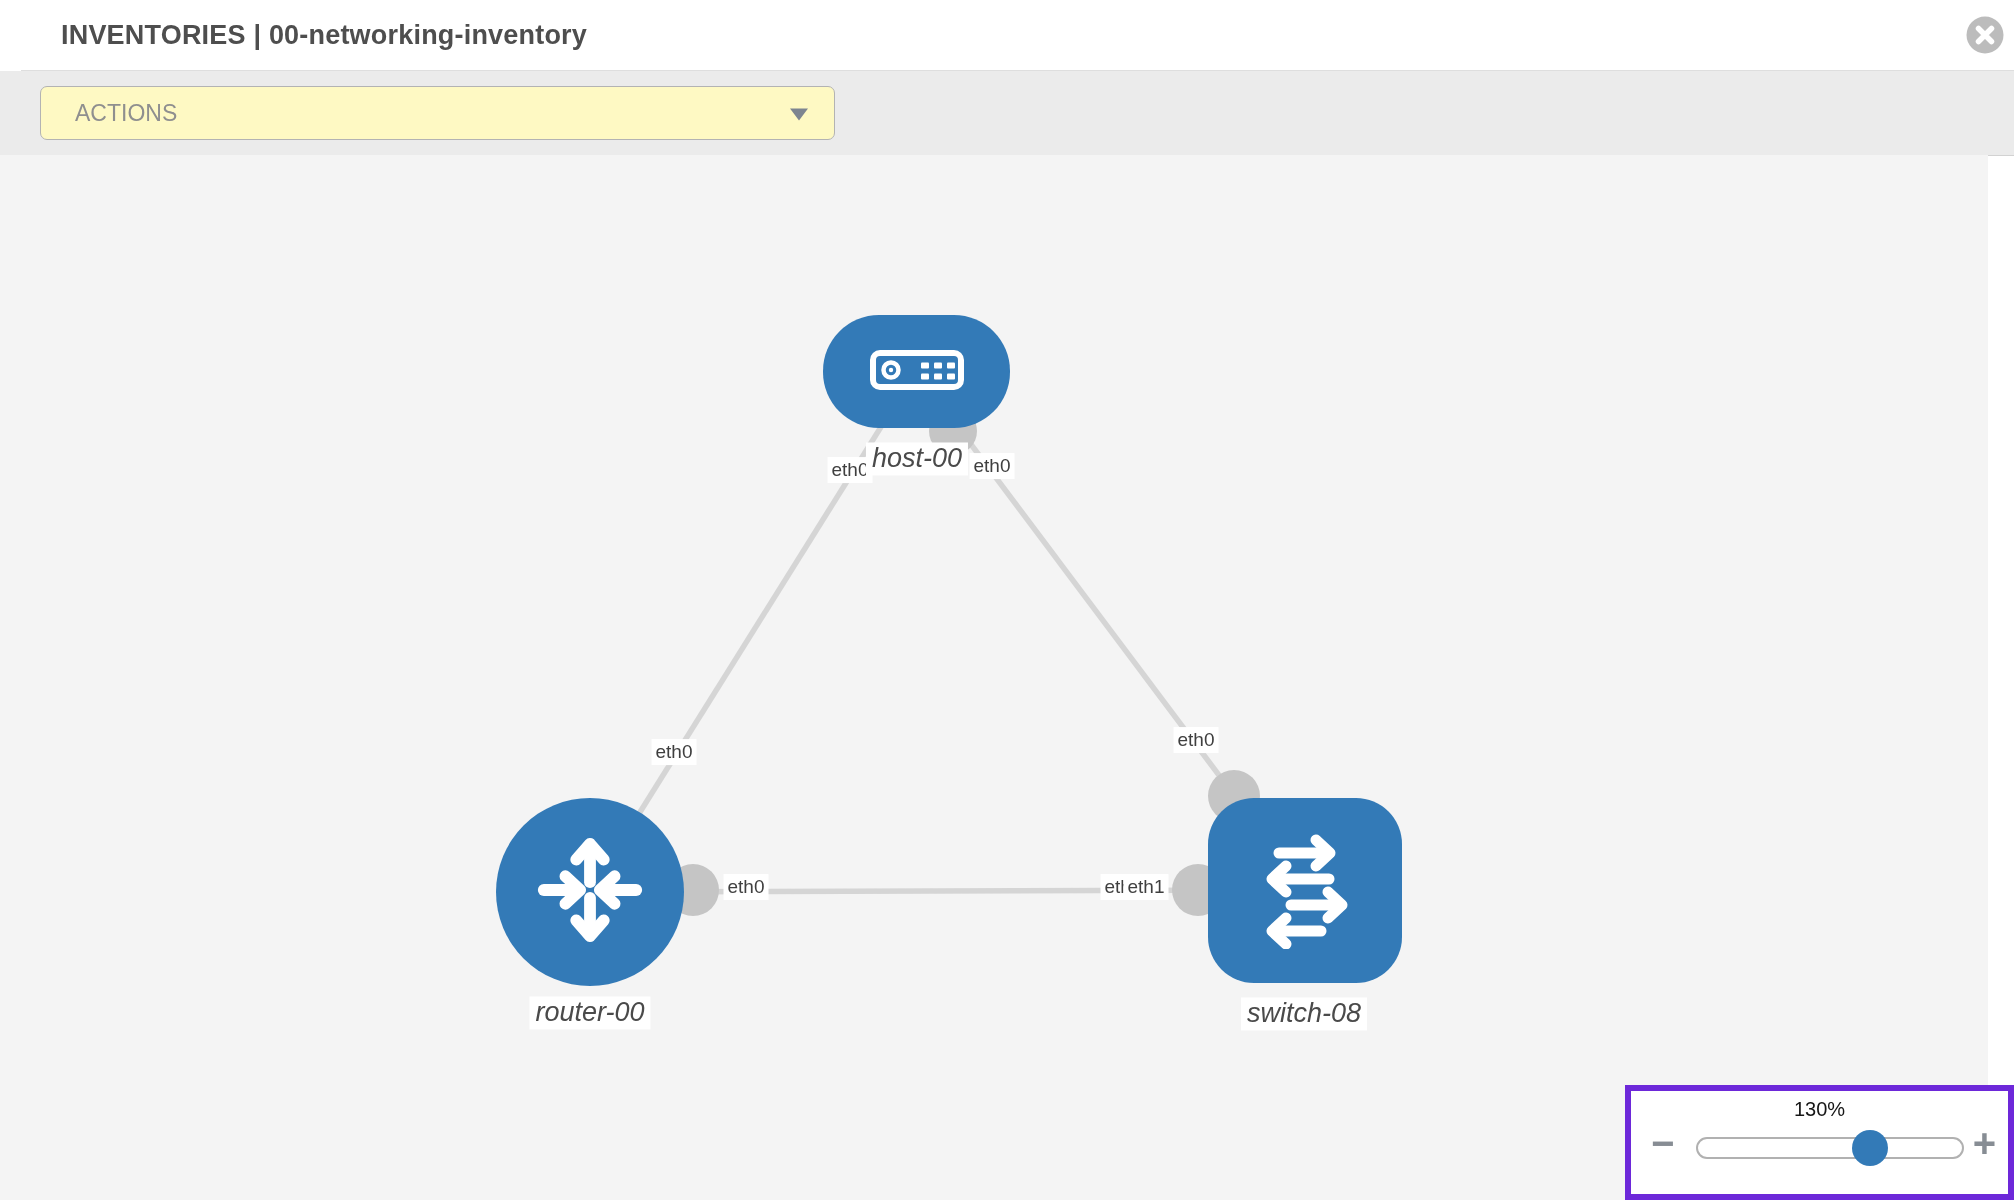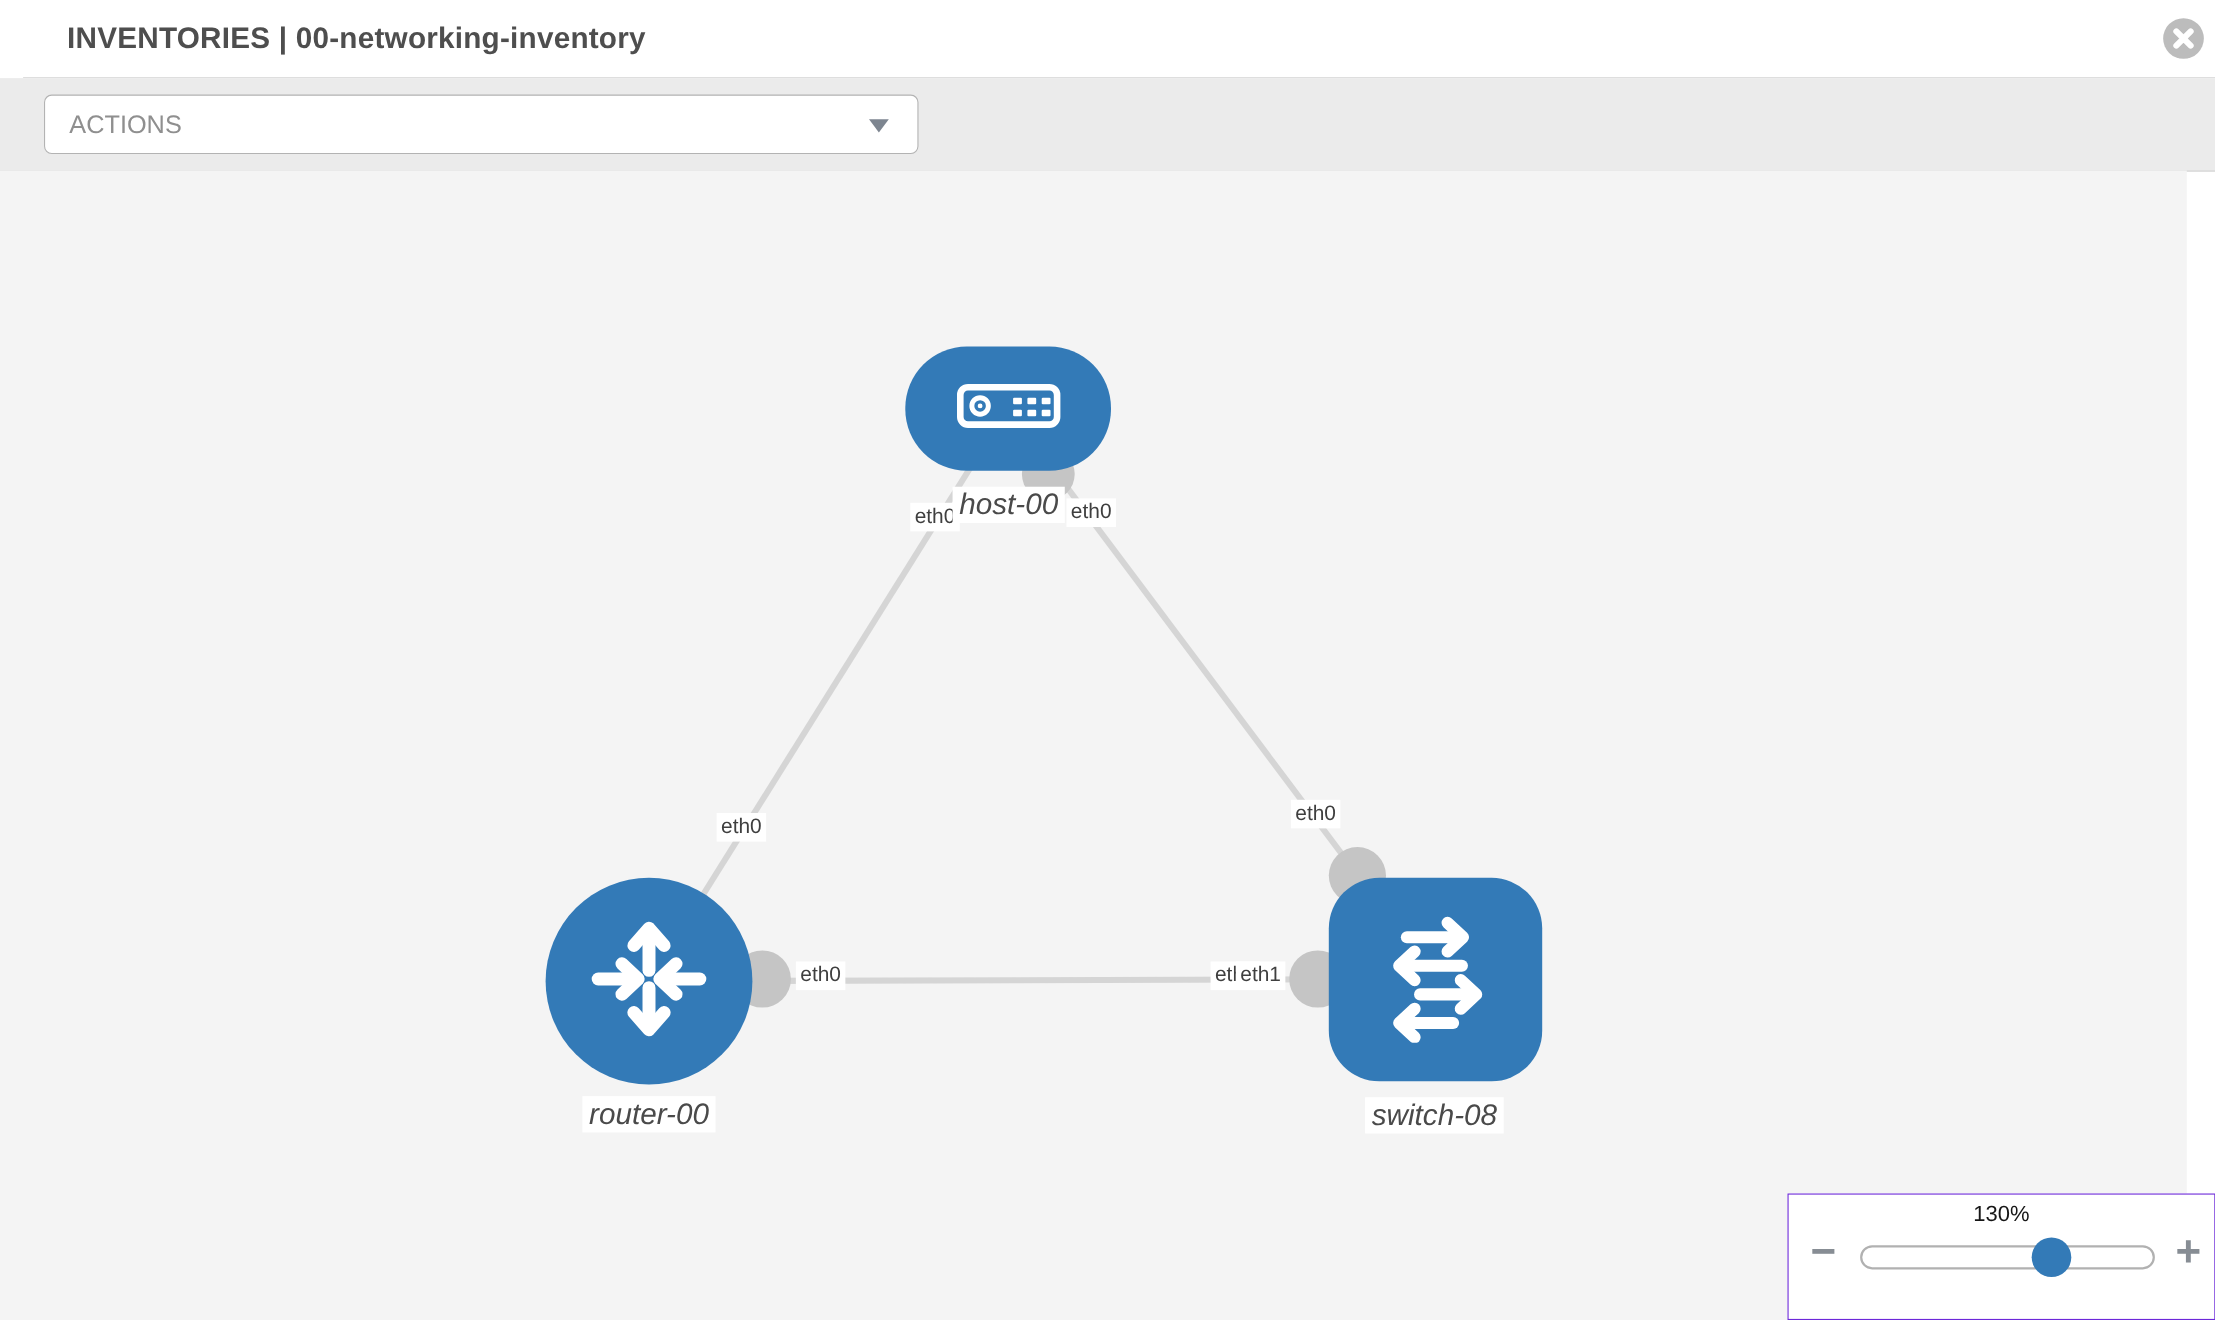--- a/index.html
+++ b/index.html
@@ -7,23 +7,23 @@
     width:2014px;height:1200px;position:relative;overflow:hidden;
     background:#ffffff;font-family:"Liberation Sans",sans-serif;
   }
   
   .header{position:absolute;left:0;top:0;width:2014px;height:70px;background:#fff;border-bottom:1px solid #dedede;margin-left:21px;}
   .page-title{position:absolute;left:40px;top:50%;transform:translateY(-50%);
     font-size:27px;font-weight:bold;color:#4e4e4e;letter-spacing:.2px;white-space:nowrap;}
   .close-btn{position:absolute;right:31px;top:16px;width:38px;height:38px;cursor:pointer;}
   
   .toolbar{position:absolute;left:0;top:71px;width:2014px;height:84px;background:#ebebeb;border-bottom:1px solid #d2d2d2;}
-  .select-box{position:absolute;top:15px;height:54px;box-sizing:border-box;background:#ffffff;
+  .select-box{position:absolute;top:15px;height:54px;box-sizing:border-box;background:#fef9c3;
     border:1px solid #b3b3b3;border-radius:7px;display:flex;align-items:center;
-    padding:0 22px;color:#8f8f8f;font-size:23px;cursor:pointer;}
+    padding:0 34px;color:#8f8f8f;font-size:23px;cursor:pointer;}
   .select-actions{left:40px;width:795px;}
   .select-search{left:1185px;width:792px;}
   .caret{position:absolute;right:26px;top:50%;transform:translateY(-38%);width:0;height:0;
     border-left:9px solid transparent;border-right:9px solid transparent;border-top:12px solid #7d8590;}
   .tool-icon{position:absolute;cursor:pointer;}
   .tool-icon.wrench{left:1051px;top:98px;}
   .tool-icon.key{left:1117px;top:98px;}
   
   .canvas{position:absolute;left:0;top:155px;width:1988px;height:1045px;background:#f4f4f4;}
   .graph-links{position:absolute;left:0;top:0;}
@@ -40,21 +40,21 @@
   .if3{left:674px;top:597px;}
   .if4{left:1196px;top:585px;}
   .if5{left:746px;top:732px;}
   .if6{left:1123px;top:732px;z-index:3;}
   .if7{left:1146px;top:732px;z-index:4;}
   .lbl-host{left:917px;top:304px;}
   .lbl-router{left:590px;top:858px;}
   .lbl-switch{left:1304px;top:859px;}
   
   .zoom-panel{position:absolute;left:1625px;top:930px;width:389px;height:115px;box-sizing:border-box;
-    background:#fff;border:1px solid #6d28d9;z-index:6;}
+    background:#fff;border:6px solid #6d28d9;z-index:6;}
   .zoom-level{position:absolute;left:0;top:7px;width:100%;text-align:center;font-size:20px;color:#161616;}
   .zoom-minus{position:absolute;left:20px;top:30px;font-size:40px;font-weight:bold;color:#878d94;cursor:pointer;line-height:44px;}
   .zoom-plus{position:absolute;right:12px;top:30px;font-size:40px;font-weight:bold;color:#878d94;cursor:pointer;line-height:44px;}
   .zoom-track{position:absolute;left:65px;top:46px;width:268px;height:22px;box-sizing:border-box;
     background:#fff;border:2px solid #b1b1b1;border-radius:12px;cursor:pointer;}
   .zoom-thumb{position:absolute;left:154px;top:-9px;width:36px;height:36px;border-radius:50%;background:#337ab7;cursor:grab;}
 </style>
 </head>
 <body>
 

